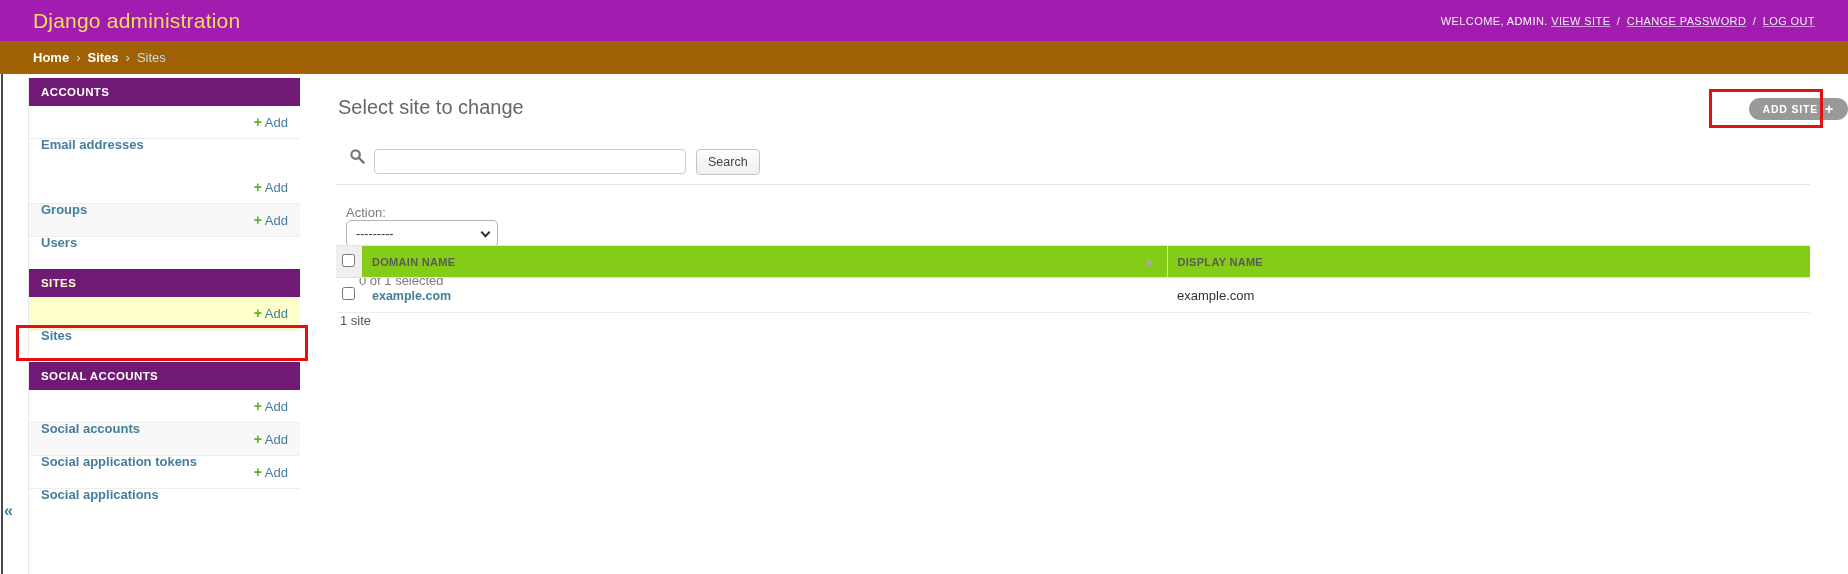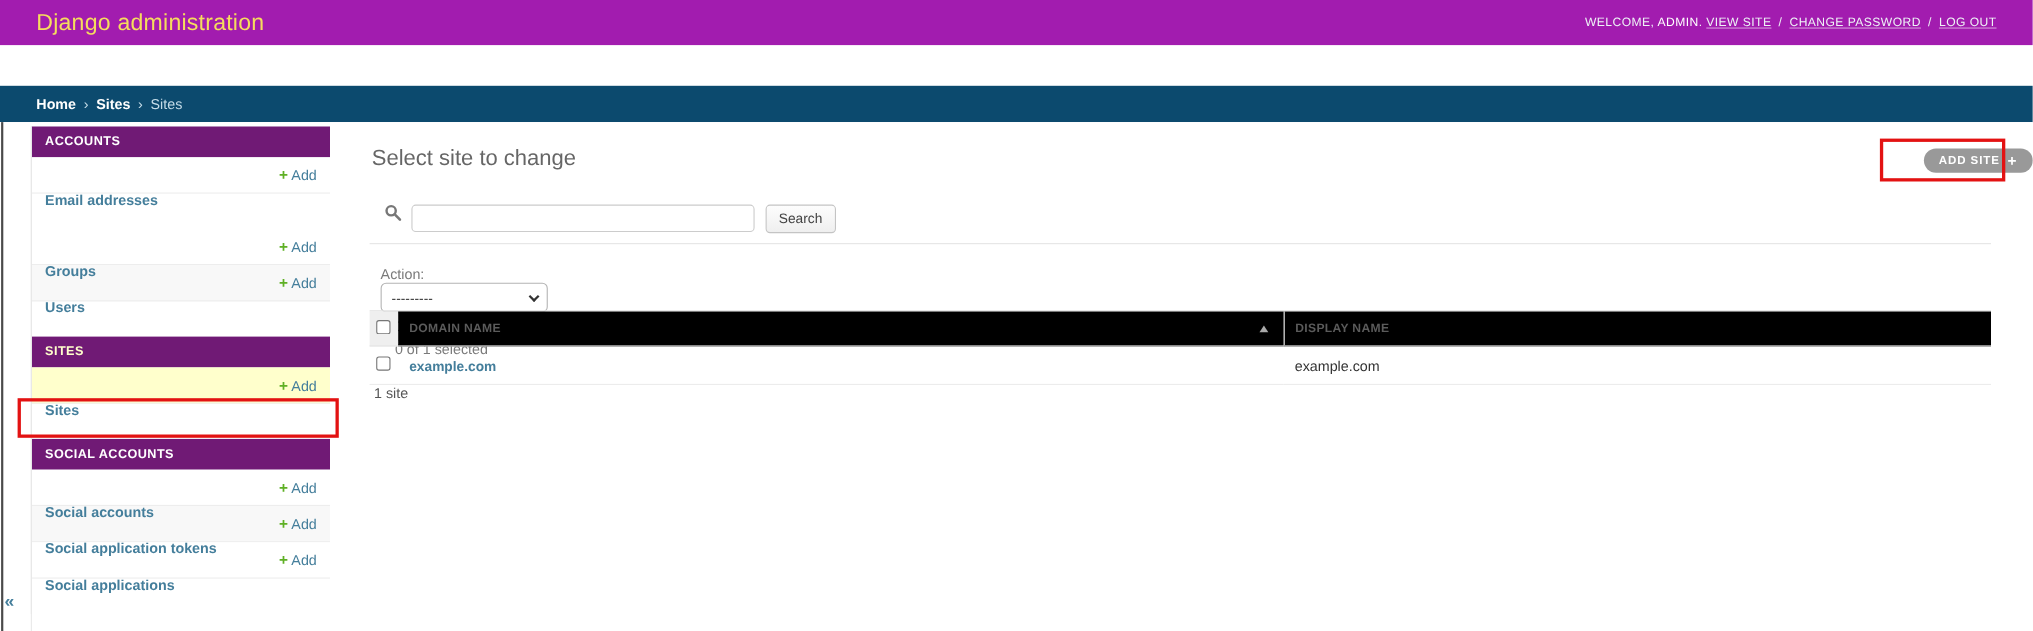--- a/index.html
+++ b/index.html
@@ -8,21 +8,21 @@
 
   
   .hdr { height:41px; background:#a21caf; display:flex; align-items:center; justify-content:space-between; padding:0 33px; }
   .brand { color:#f5dd5d; font-size:21px; font-weight:400; letter-spacing:.2px; }
   .usertools { color:#eef3f6; font-size:11px; letter-spacing:.4px; }
   .usertools b { color:#fff; font-weight:400; }
   .usertools a { color:#eef3f6; text-decoration:underline; text-decoration-color:rgba(255,255,255,.55); cursor:pointer; }
   .usertools .sep { margin:0 3px; }
 
   
-  .crumbs { height:33px; background:#0c4a6e; display:flex; align-items:center; padding:0 33px; font-size:13px; color:#c4dce8;margin-top:37px; }
+  .crumbs { height:33px; background:#a16207; display:flex; align-items:center; padding:0 33px; font-size:13px; color:#c4dce8; }
   .crumbs a { color:#fff; font-weight:600; text-decoration:none; cursor:pointer; }
   .crumbs .csep { margin:0 7px; color:#c4dce8; }
   .crumbs .current { color:#c4dce8; }
 
   
   .page { position:relative; height:500px; background:#fff; }
 
   .toggle-line { position:absolute; left:1px; top:0; bottom:0; width:2px; background:#4a4a4a; }
   .collapse-btn { position:absolute; left:4px; top:429px; color:#447e9b; font-size:16px; font-weight:700; background:none; border:none; cursor:pointer; line-height:1; font-family:"Liberation Sans",sans-serif; }
 
@@ -62,21 +62,21 @@
   .actions-row { position:absolute; top:131px; left:10px; display:flex; align-items:flex-start; font-size:13px; color:#7a7a7a;flex-direction:column; }
   .action-label { margin-right:17px; }
   .select-wrap { position:relative; width:152px; height:27px; margin-right:7px; }
   .action-select { width:100%; height:100%; appearance:none; -webkit-appearance:none; border:1px solid #b4b4b4; border-radius:5px; background:#fff; font-size:12.5px; color:#333; padding:0 22px 0 9px; font-family:"Liberation Sans",sans-serif; cursor:pointer; }
   .chev { position:absolute; right:9px; top:9px; width:7px; height:7px; border-right:2px solid #333; border-bottom:2px solid #333; transform:rotate(45deg); pointer-events:none; }
   .go-btn { font-weight:400; }
   .sel-count { margin-left:13px; }
 
   .results { position:absolute; top:171px; left:0; width:1474px; }
   table { width:100%; border-collapse:collapse; }
-  thead th { height:32px; background:#000000; border-top:1px solid #e3e3e3; border-bottom:1px solid #e3e3e3; font-size:11px; font-weight:700; letter-spacing:.3px; color:#5b5b5b; text-align:left; padding:0 10px; }
+  thead th { height:32px; background:#84cc16; border-top:1px solid #e3e3e3; border-bottom:1px solid #e3e3e3; font-size:11px; font-weight:700; letter-spacing:.3px; color:#5b5b5b; text-align:left; padding:0 10px; }
   th.chk-col { width:26px; background:#efefef; padding:0 6px; }
   th.display-col { width:643px; border-left:1px solid #ddd; }
   .th-flex { display:flex; align-items:center; }
   .sort-asc { margin-left:auto; margin-right:4px; width:0; height:0; border-left:4px solid transparent; border-right:4px solid transparent; border-bottom:6px solid #a9a9a9; }
   tbody td { height:35px; border-bottom:1px solid #ececec; padding:0 10px; font-size:13px; }
   td.chk-cell { padding:0 6px; }
   .domain-link { color:#447e9b; font-weight:700; font-size:12.5px; text-decoration:none; cursor:pointer; }
   .display-val { color:#333; }
   input[type="checkbox"] { width:13px; height:13px; cursor:pointer; }
 

